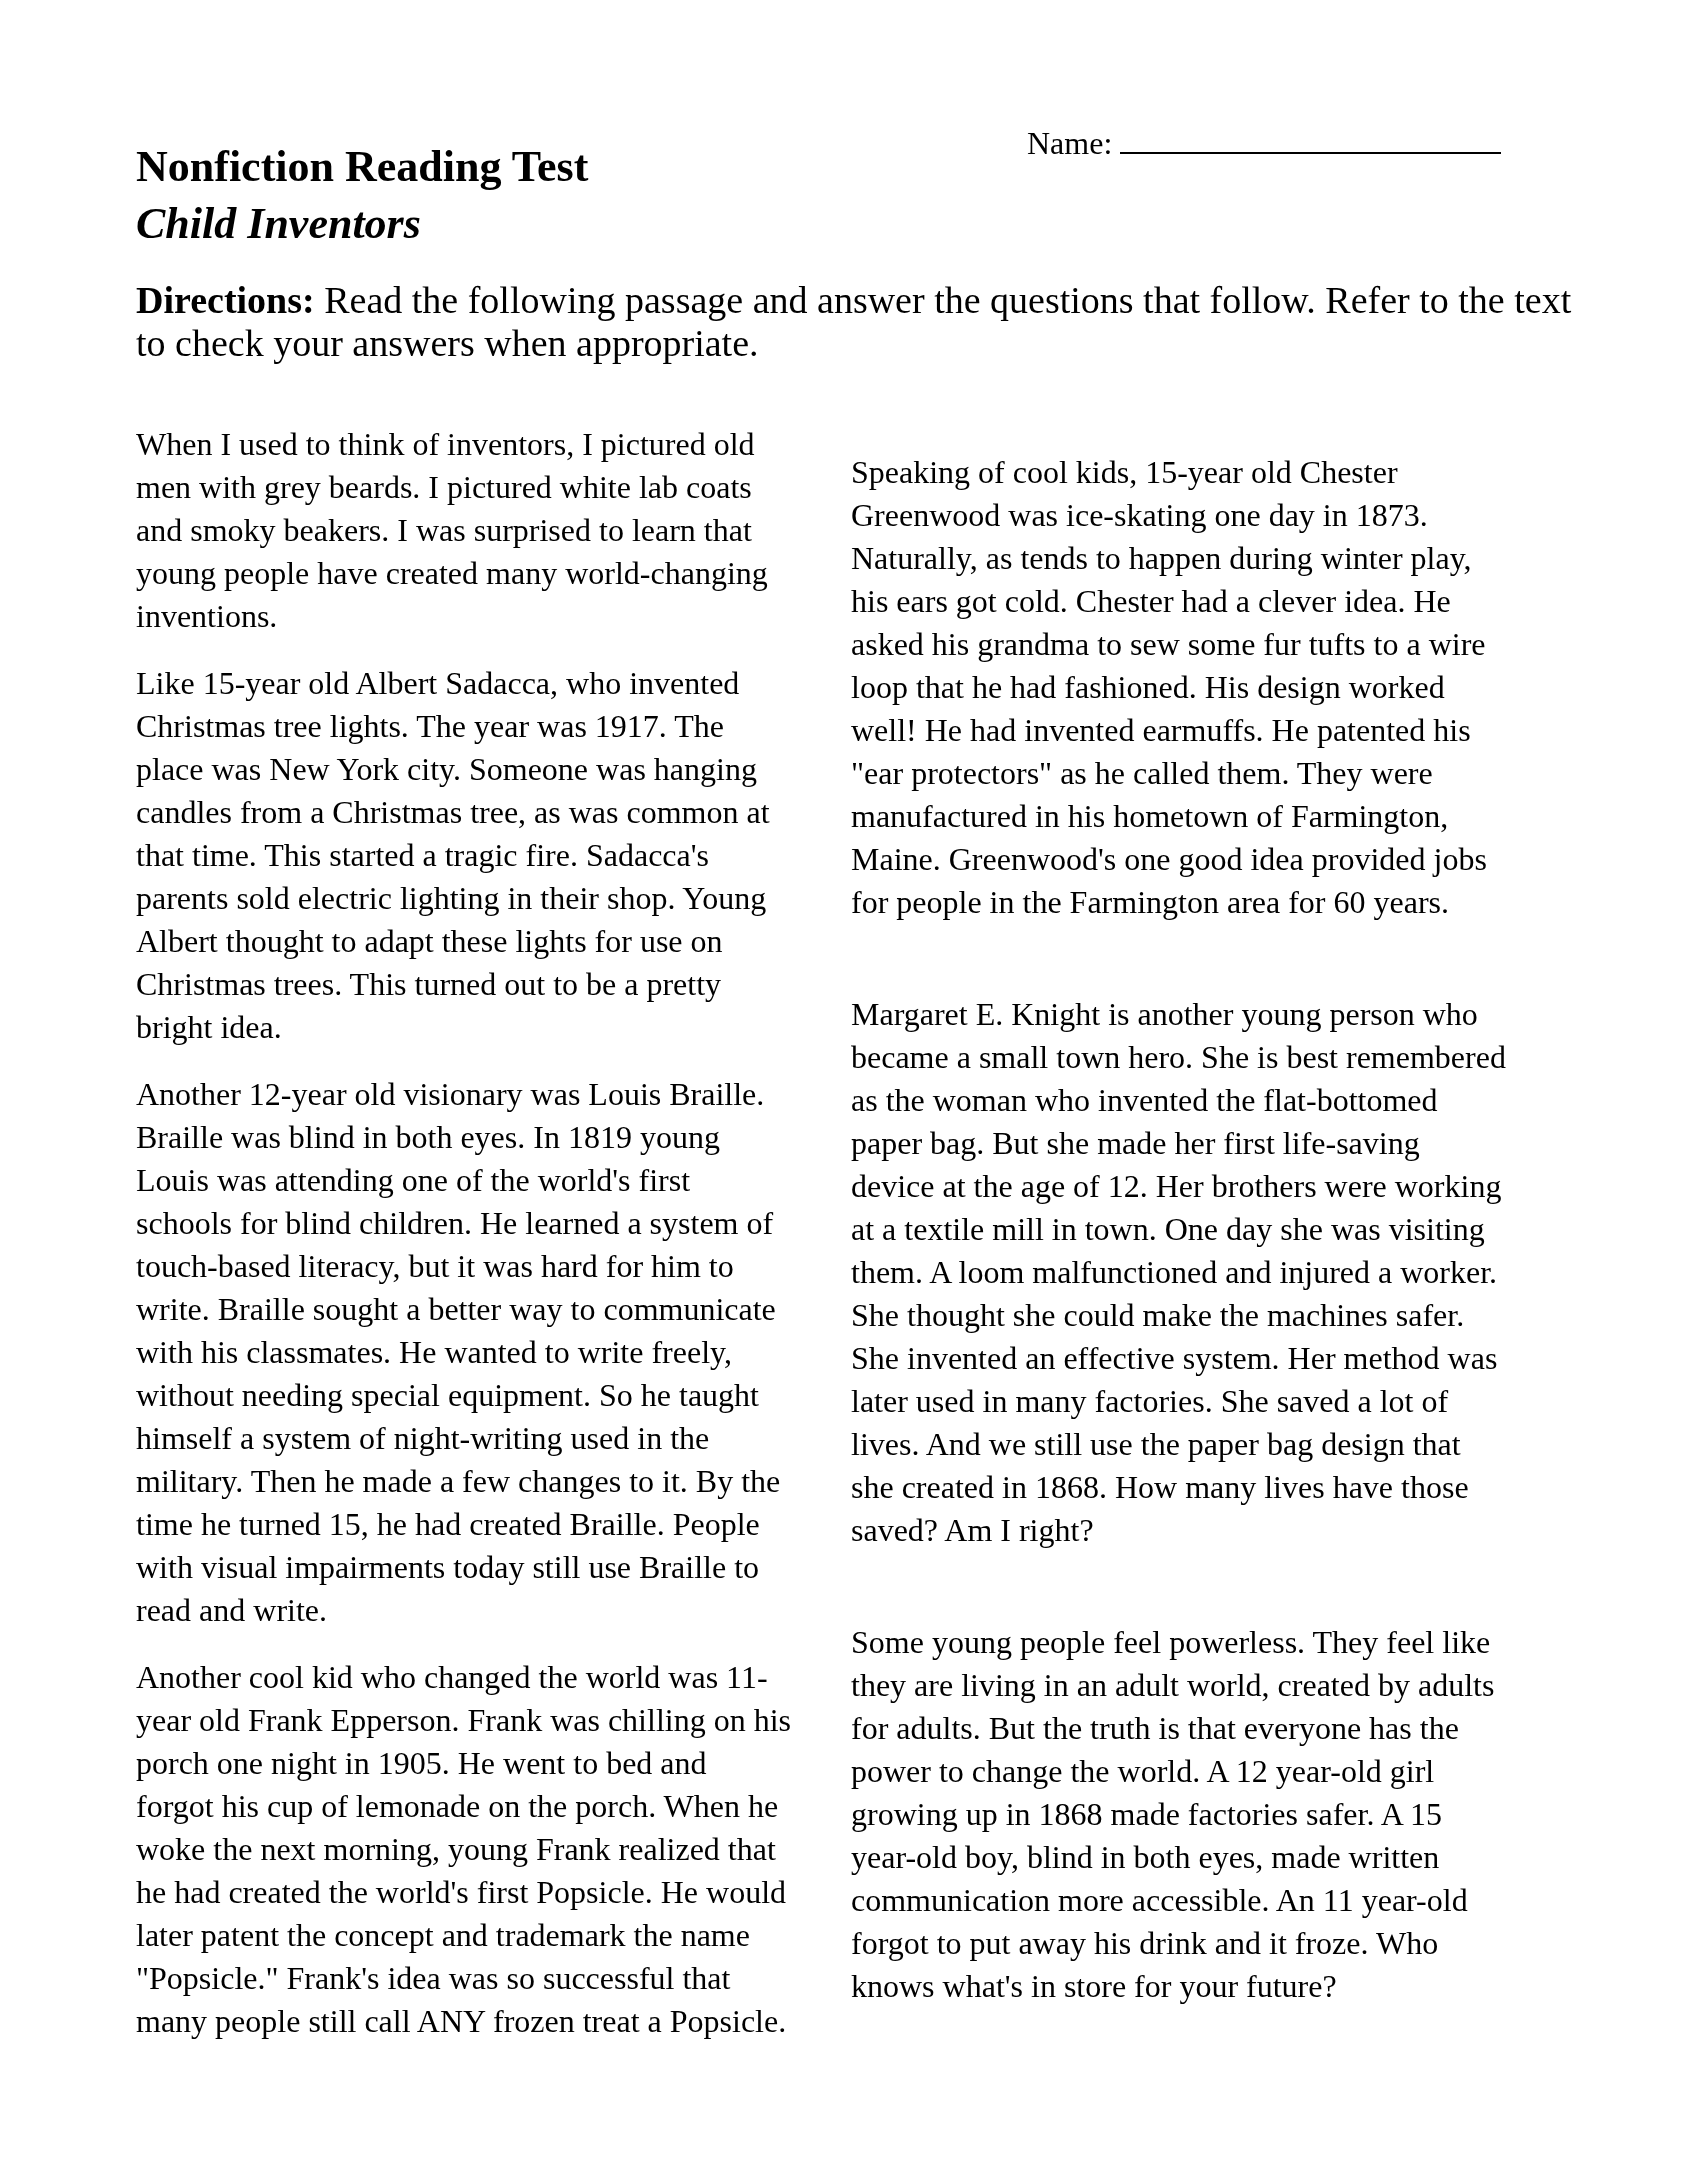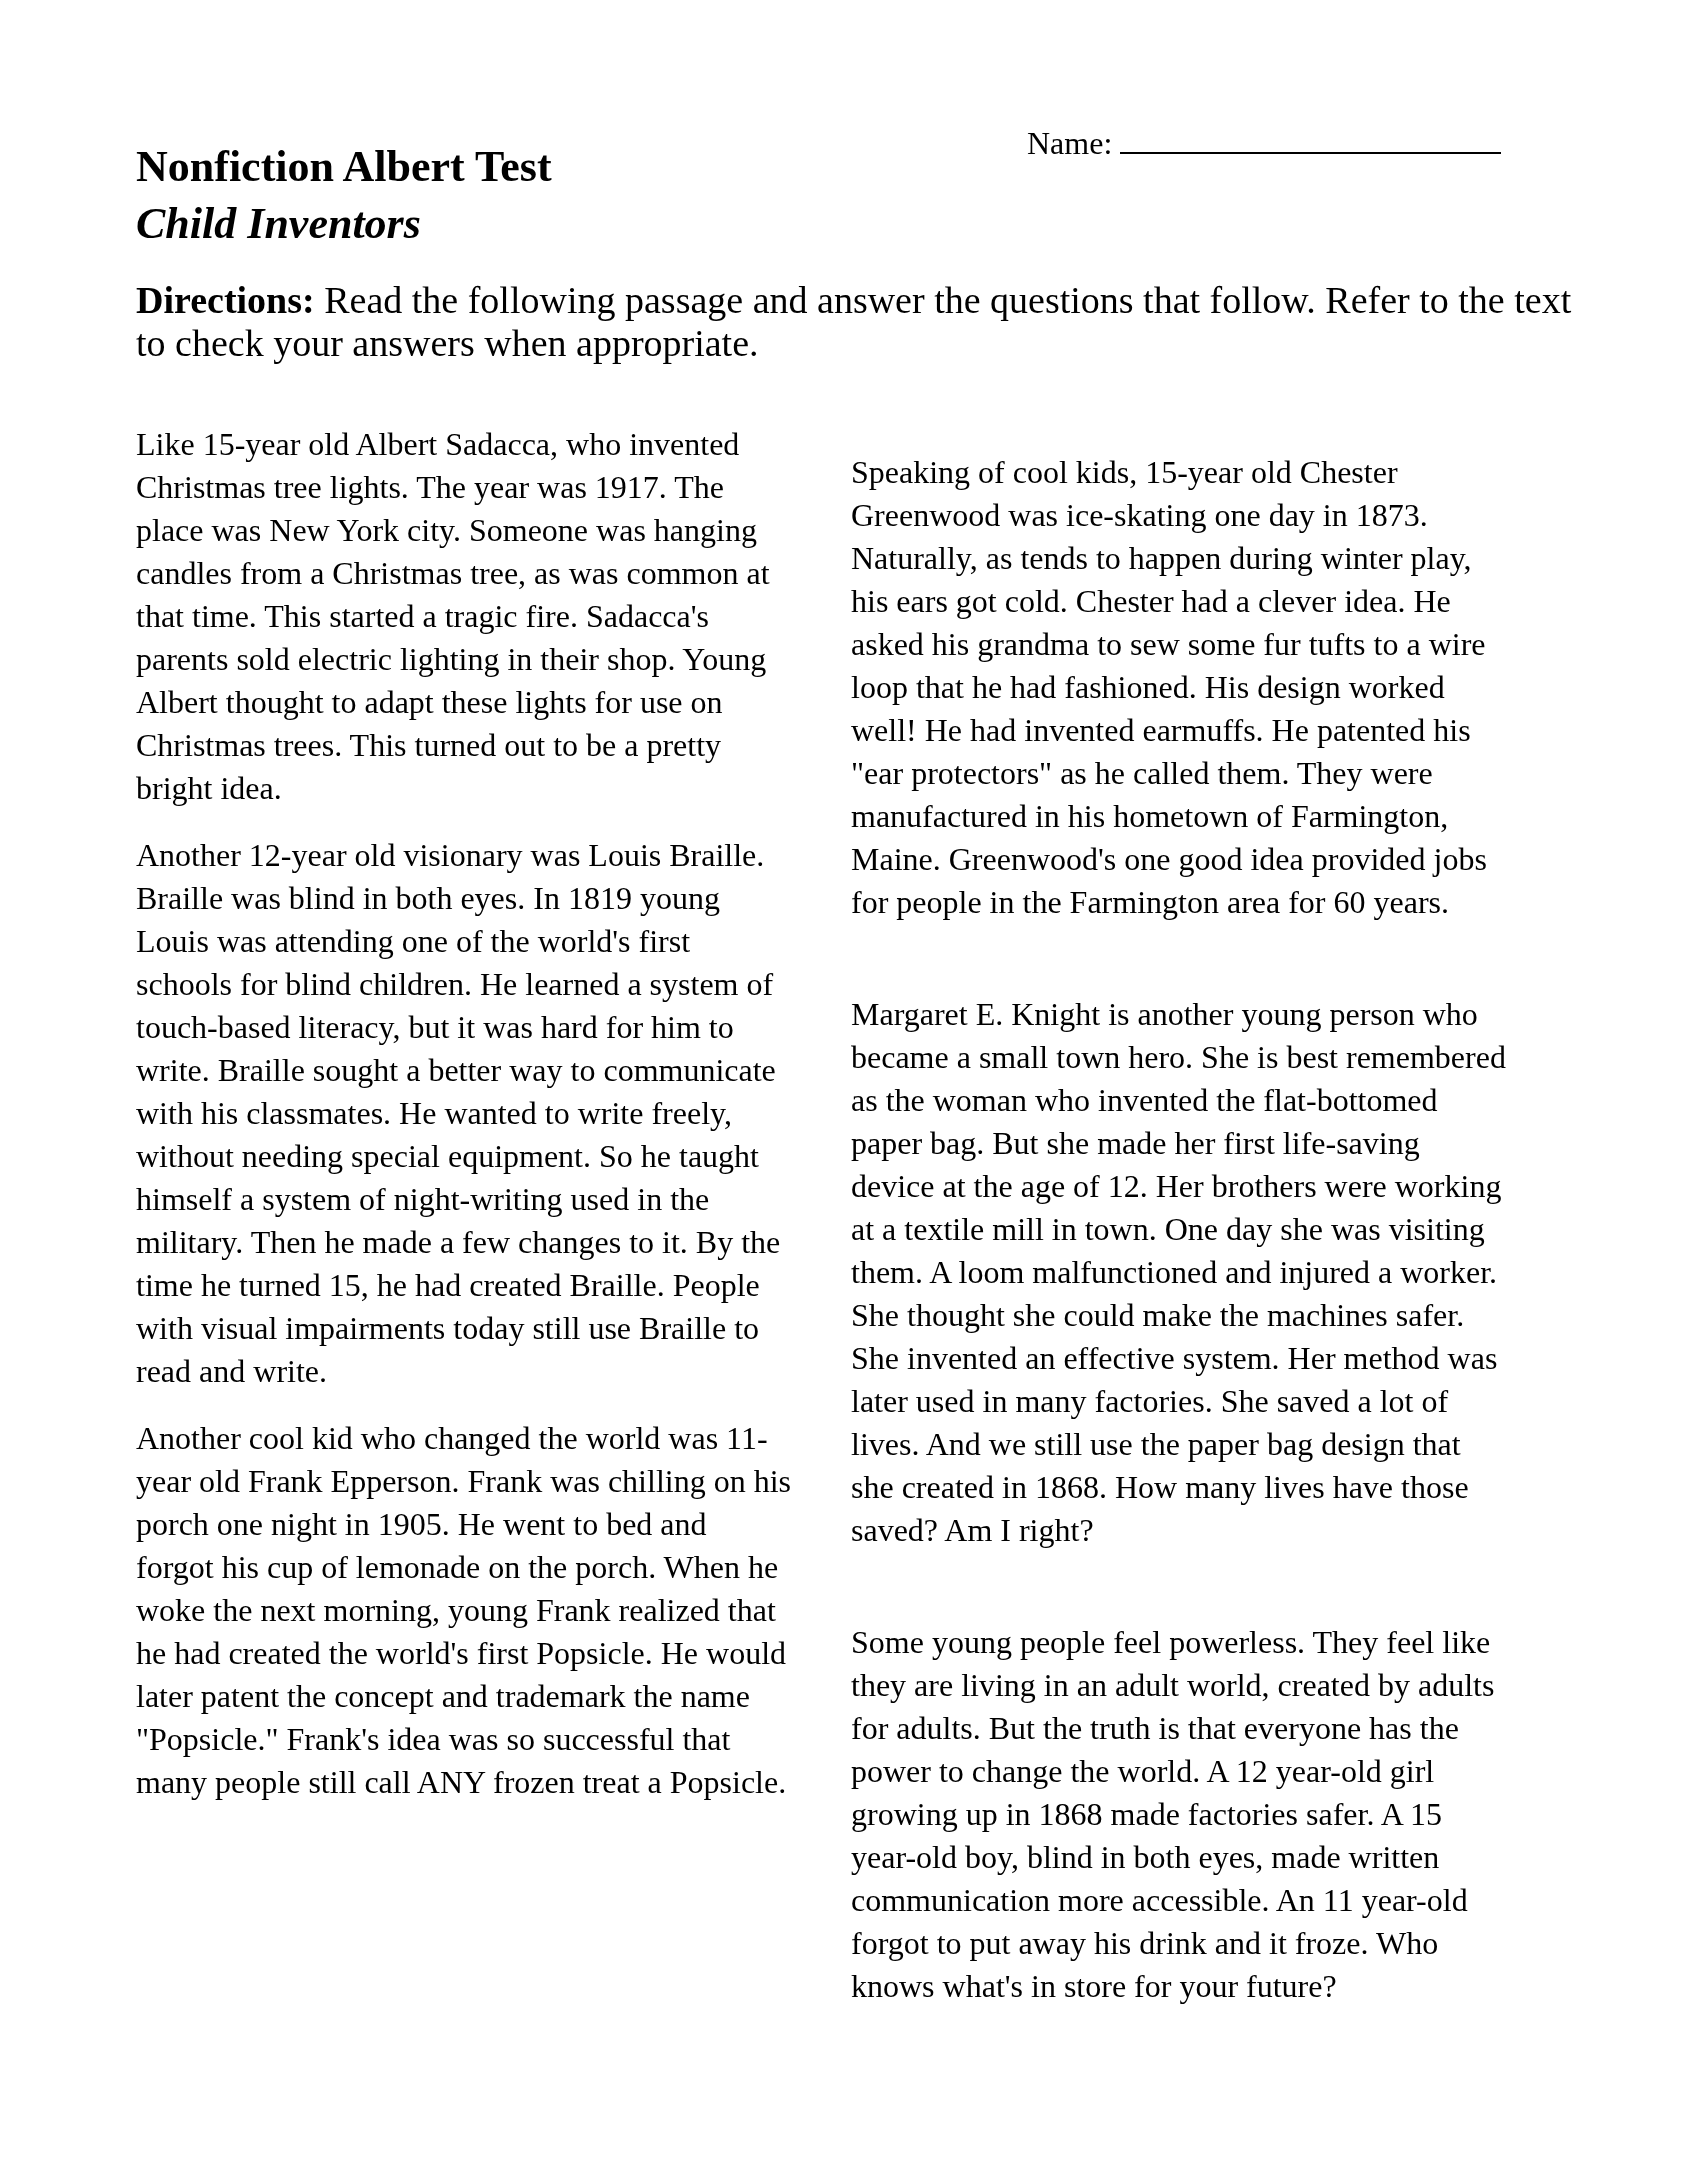--- a/index.html
+++ b/index.html
@@ -81,28 +81,33 @@
 </style>
 </head>
 <body>
 
 <div class="page">
 
   <div class="name-row">
     <span>Name:</span><span class="name-line"></span>
   </div>
 
-  <h1 class="title">Nonfiction Albert Test</h1>
+  <h1 class="title">Nonfiction Reading Test</h1>
 
   <h2 class="subtitle">Child Inventors</h2>
 
   <p class="directions"><b>Directions:</b><span> Read the following passage and answer the questions that follow. Refer to the text
 to check your answers when appropriate.</span></p>
 
   <div class="col col-left">
+    <p>When I used to think of inventors, I pictured old
+men with grey beards. I pictured white lab coats
+and smoky beakers. I was surprised to learn that
+young people have created many world-changing
+inventions.</p>
     <p>Like 15-year old Albert Sadacca, who invented
 Christmas tree lights. The year was 1917. The
 place was New York city. Someone was hanging
 candles from a Christmas tree, as was common at
 that time. This started a tragic fire. Sadacca's
 parents sold electric lighting in their shop. Young
 Albert thought to adapt these lights for use on
 Christmas trees. This turned out to be a pretty
 bright idea.</p>
     <p>Another 12-year old visionary was Louis Braille.

